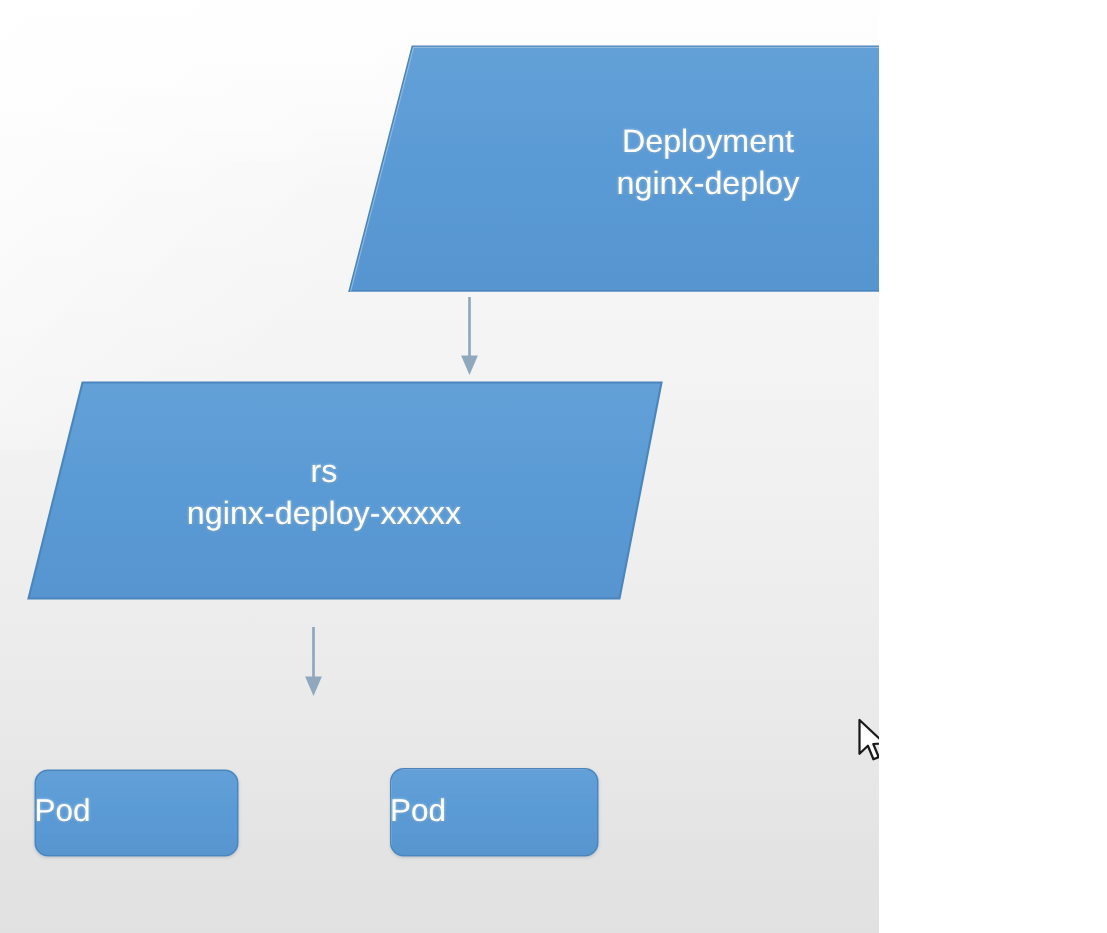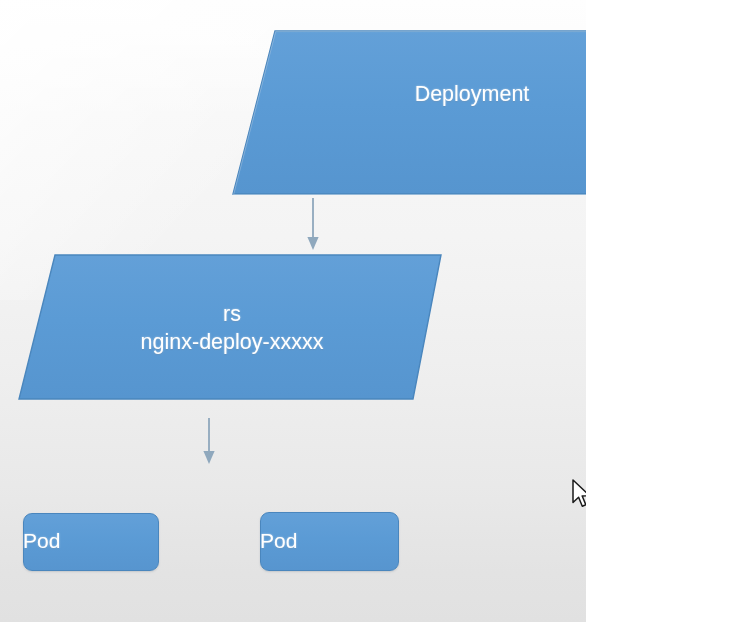--- a/index.html
+++ b/index.html
@@ -69,21 +69,21 @@
   }
 
   #deployment-node-label {
     left: 322px;
     top: 80px;
     width: 300px;
     font-size: 21.5px;
   }
 
   #replicaset-node-label {
-    left: 82px;
+    left: 66px;
     top: 300px;
     width: 300px;
     font-size: 21.5px;
   }
 
   .pod-label {
     position: absolute;
     text-align: left;
     color: #ffffff;
     font-size: 21px;
@@ -132,21 +132,21 @@
       <linearGradient id="gradDeploy" x1="0" y1="0" x2="0" y2="1">
         <stop offset="0%" stop-color="#63a0d8"></stop>
         <stop offset="45%" stop-color="#5b9bd5"></stop>
         <stop offset="100%" stop-color="#5695cf"></stop>
       </linearGradient>
     </defs>
     <polygon points="47,5 482,5 446,168 5,168" fill="url(#gradDeploy)" stroke="#4a86bd" stroke-width="1.4"></polygon>
     <polygon points="47,5 482,5 446,168 5,168" fill="none" stroke="rgba(255,255,255,0.35)" stroke-width="0.8" transform="translate(0.6,0.6)"></polygon>
   </svg>
 
-  <div class="node-label" id="deployment-node-label"><span>Deployment</span><br></div>
+  <div class="node-label" id="deployment-node-label"><span>Deployment</span><br><span>nginx-deploy</span></div>
 
   <svg class="shape-svg" id="arrow-deployment-replicaset" style="left:300px; top:196px;" width="26" height="60" viewBox="0 0 26 60">
     <line x1="13" y1="2" x2="13" y2="44" stroke="#8fa8bd" stroke-width="1.8"></line>
     <polygon points="13,54 7.4,41 18.6,41" fill="#8fa8bd"></polygon>
   </svg>
 
   <svg class="shape-svg" id="replicaset-shape" style="left:14px; top:250px;" width="436" height="155" viewBox="0 0 436 155">
     <defs>
       <linearGradient id="gradRs" x1="0" y1="0" x2="0" y2="1">
         <stop offset="0%" stop-color="#63a0d8"></stop>

